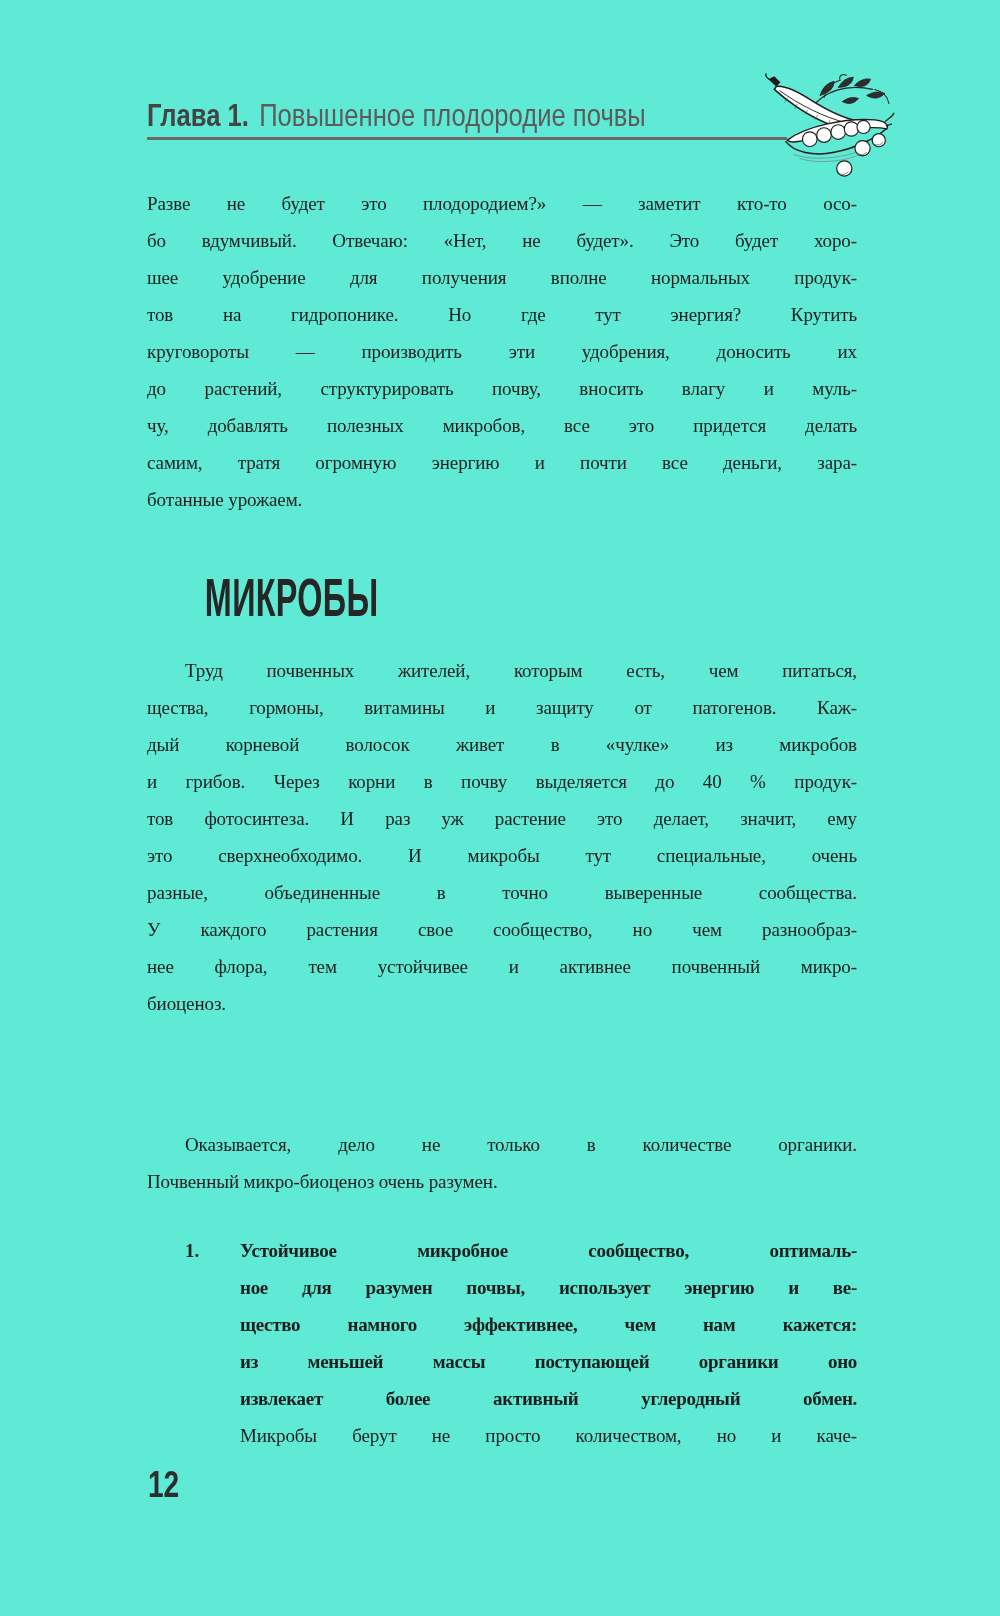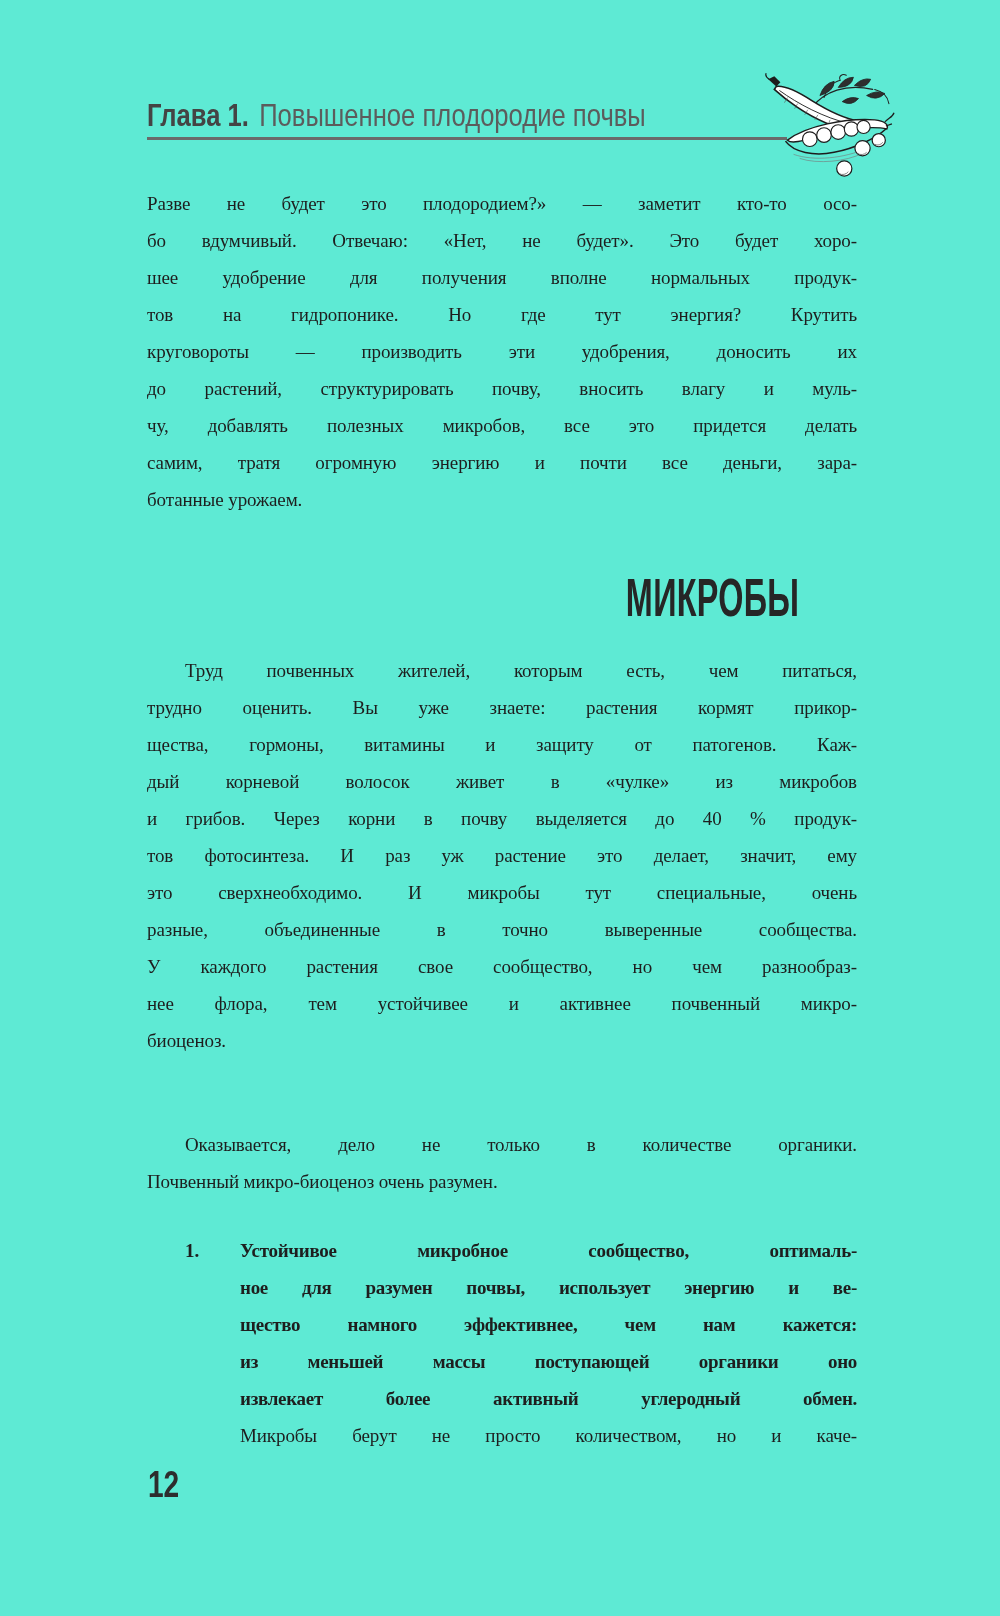--- a/index.html
+++ b/index.html
@@ -24,21 +24,21 @@
     font-size:19px; line-height:37px; letter-spacing:-0.1px; color:#1e1e1e;
   }
   .tline { text-align:justify; text-align-last:justify; }
   .tline.last { text-align-last:left; }
   .just-all .tline.last { text-align-last:justify; }
   .indent38 .tline:first-child { text-indent:38px; }
   #para1 { top:185px; }
   #para2 { top:652px; }
   #para3 { top:1126px; }
   
-  .heading-wrap { position:absolute; left:147px; top:568px; width:710px; text-align:right; }
+  .heading-wrap { position:absolute; left:147px; top:568px; width:710px; text-align:left; }
   .heading-inner {
     display:inline-block; font-family:"Liberation Sans", sans-serif; font-weight:700;
     font-size:54px; line-height:58px; color:#262626; letter-spacing:0.5px;
     transform:scaleX(0.60); transform-origin:50% 50%;
   }
   
   #list1 { top:1232px; }
   .marker { position:absolute; left:38px; top:0; font-weight:700; line-height:37px; }
   .list-text { margin-left:93px; width:617px; }
   .bold-lines { font-weight:700; letter-spacing:-0.3px; }
@@ -121,21 +121,20 @@
       <div class="tline">самим, тратя огромную энергию и почти все деньги, зара-</div>
       <div class="tline last">ботанные урожаем.</div>
     </div>
 
   <div class="heading-wrap">
     <span class="heading-inner">МИКРОБЫ</span>
   </div>
 
   <div id="para2" class="body-block indent38">
       <div class="tline">Труд почвенных жителей, которым есть, чем питаться,</div>
-      <div class="tline">трудно оценить. Вы уже знаете: растения кормят прикор-</div>
       <div class="tline">щества, гормоны, витамины и защиту от патогенов. Каж-</div>
       <div class="tline">дый корневой волосок живет в «чулке» из микробов</div>
       <div class="tline">и грибов. Через корни в почву выделяется до 40 % продук-</div>
       <div class="tline">тов фотосинтеза. И раз уж растение это делает, значит, ему</div>
       <div class="tline">это сверхнеобходимо. И микробы тут специальные, очень</div>
       <div class="tline">разные, объединенные в точно выверенные сообщества.</div>
       <div class="tline">У каждого растения свое сообщество, но чем разнообраз-</div>
       <div class="tline">нее флора, тем устойчивее и активнее почвенный микро-</div>
       <div class="tline last">биоценоз.</div>
     </div>

